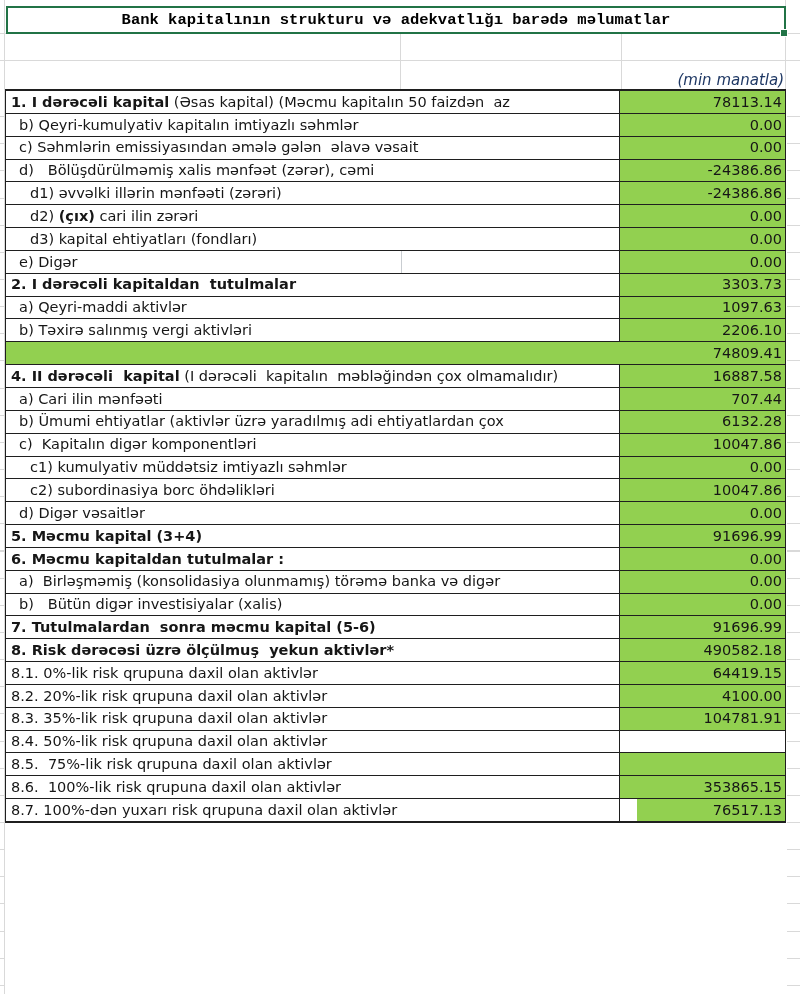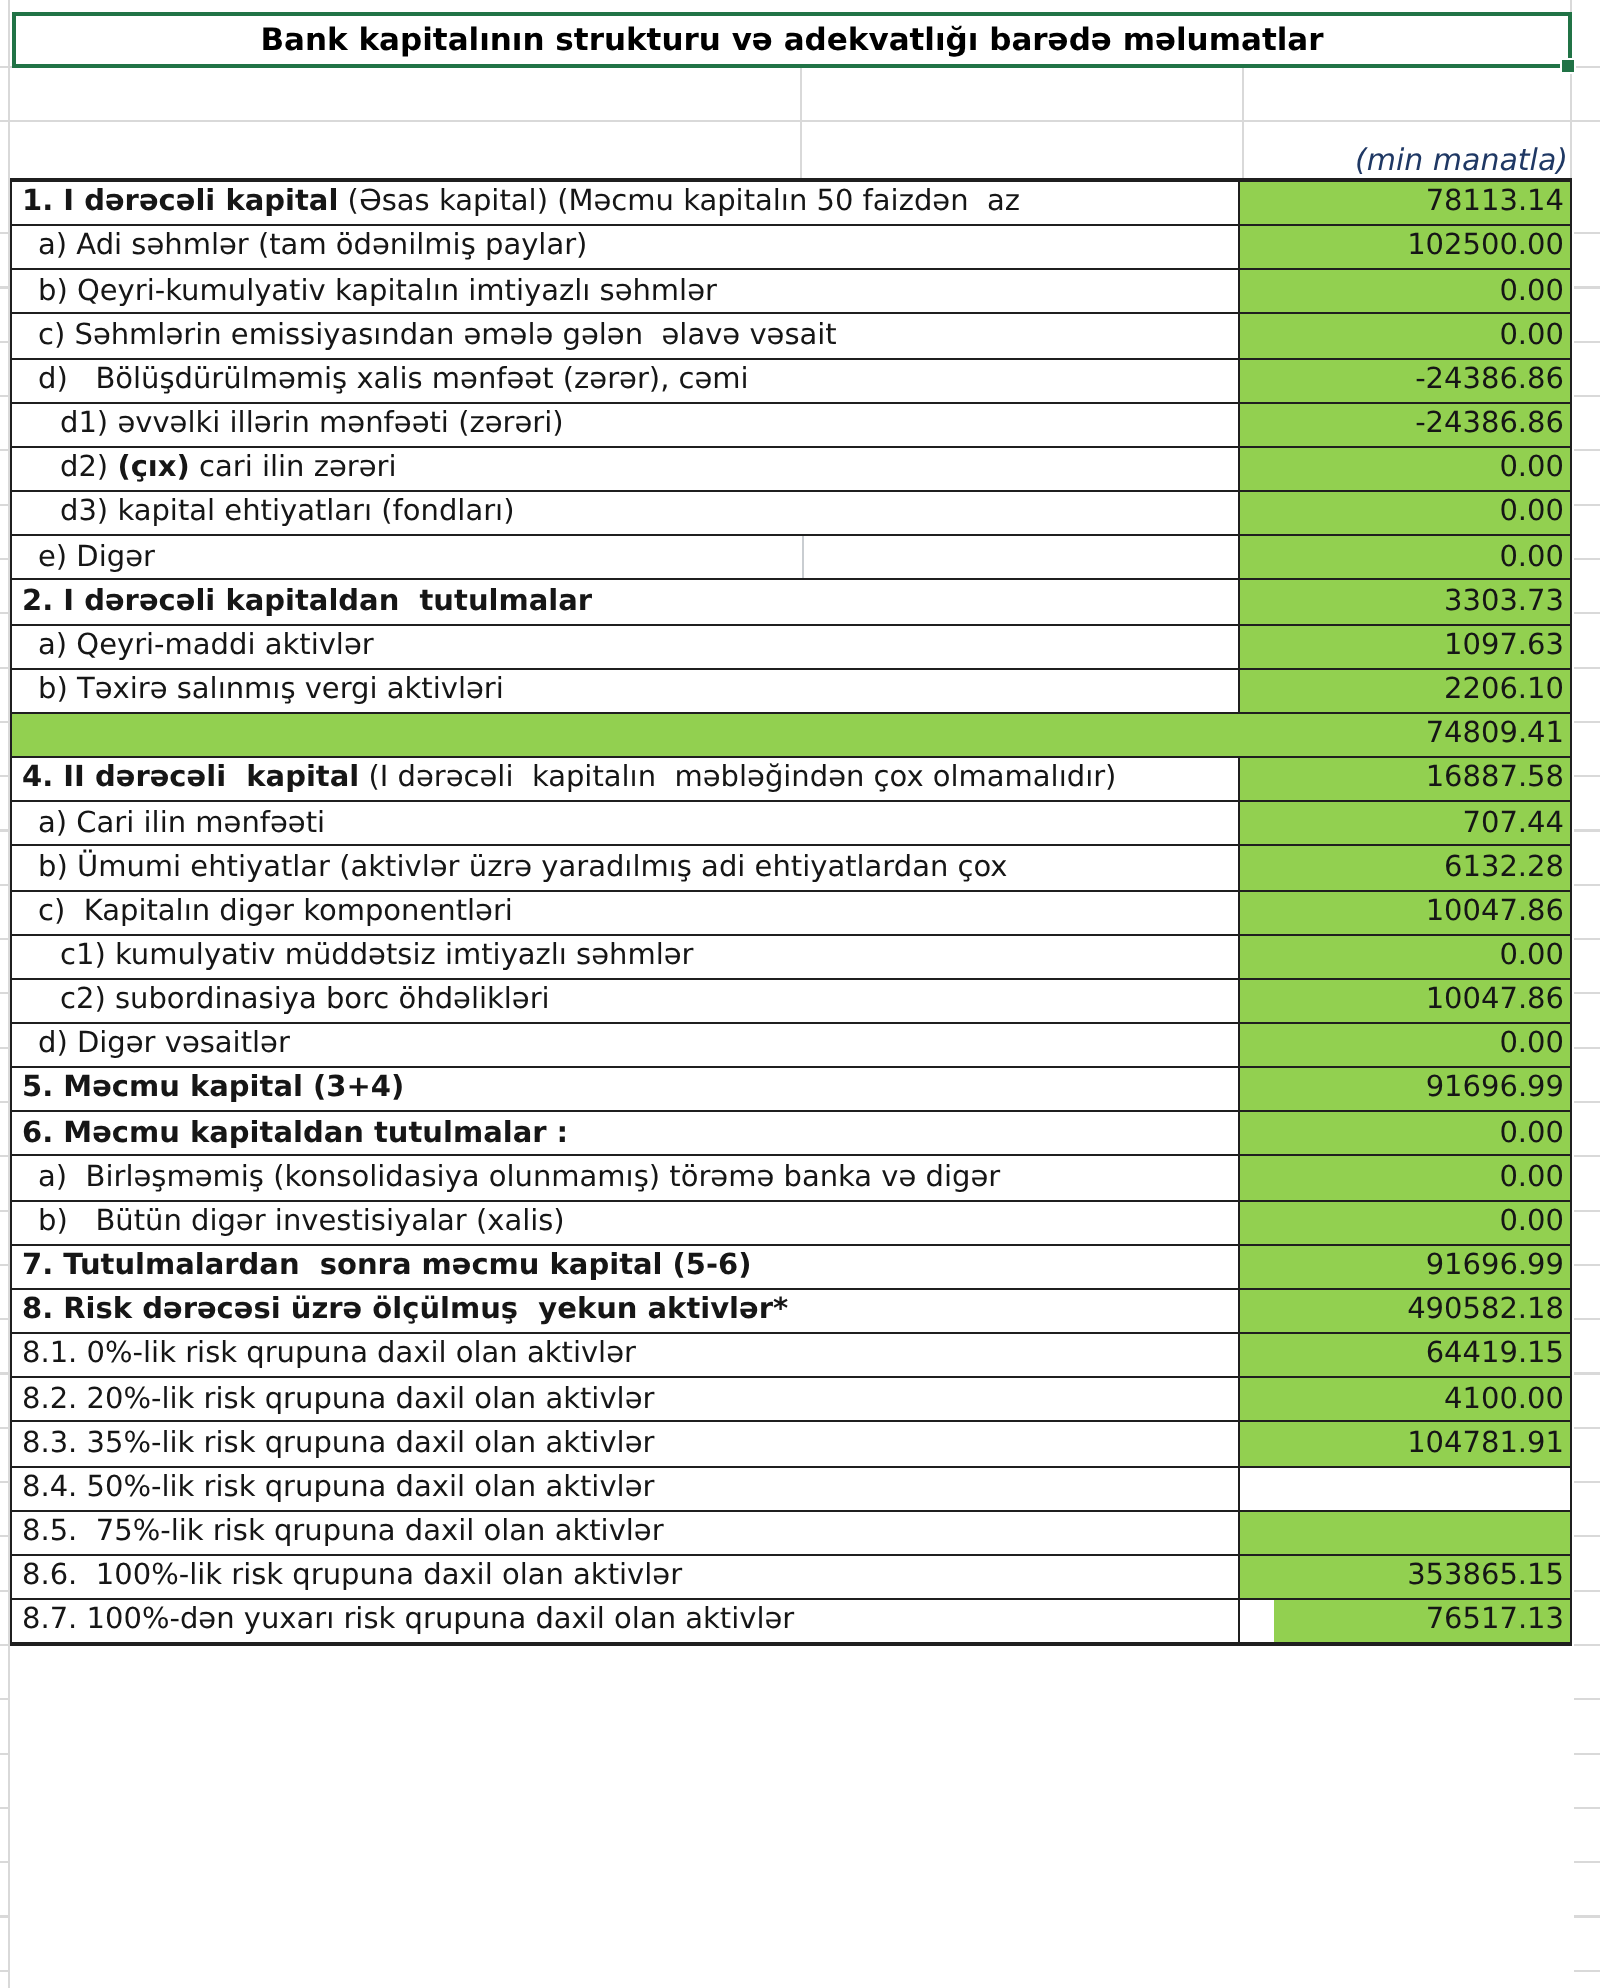--- a/index.html
+++ b/index.html
@@ -23,21 +23,21 @@
   .h-row3{left:0;top:60px;width:800px;}
   
   .stub{position:absolute;top:90px;height:896px;
     background:repeating-linear-gradient(to bottom,transparent 0 26.1px,var(--grid-gray) 26.1px 27.15px);}
   .stub-right{left:787px;width:13px;}
   .stub-left{left:0;width:4px;}
   
   .title-box{
     position:absolute;left:6px;top:6px;width:780px;height:28px;
     border:2px solid var(--selection-green);background:#fff;
-    display:flex;align-items:center;justify-content:center;
+    display:flex;align-items:center;justify-content:center;font-family:Liberation Mono, monospace;
   }
   .title-box span{font-weight:bold;font-size:15.5px;color:#000;white-space:pre;}
   .fill-handle{
     position:absolute;left:780px;top:29px;width:8px;height:8px;
     background:var(--selection-green);border:1px solid #fff;
   }
   
   .note-cell{
     position:absolute;left:400px;top:61px;width:385px;height:28px;
     display:flex;align-items:flex-end;justify-content:flex-end;
@@ -87,26 +87,20 @@
 <div class="table">
     <div class="row">
       <div class="cell label ind0">
         <span class="b">1. I dərəcəli kapital</span>
         <span> (Əsas kapital) (Məcmu kapitalın 50 faizdən  az</span>
       </div>
       <div class="cell value">78113.14</div>
     </div>
     <div class="row">
       <div class="cell label ind1">
-        <span>a) Adi səhmlər (tam ödənilmiş paylar)</span>
-      </div>
-      <div class="cell value">102500.00</div>
-    </div>
-    <div class="row">
-      <div class="cell label ind1">
         <span>b) Qeyri-kumulyativ kapitalın imtiyazlı səhmlər</span>
       </div>
       <div class="cell value">0.00</div>
     </div>
     <div class="row">
       <div class="cell label ind1">
         <span>c) Səhmlərin emissiyasından əmələ gələn  əlavə vəsait</span>
       </div>
       <div class="cell value">0.00</div>
     </div>

